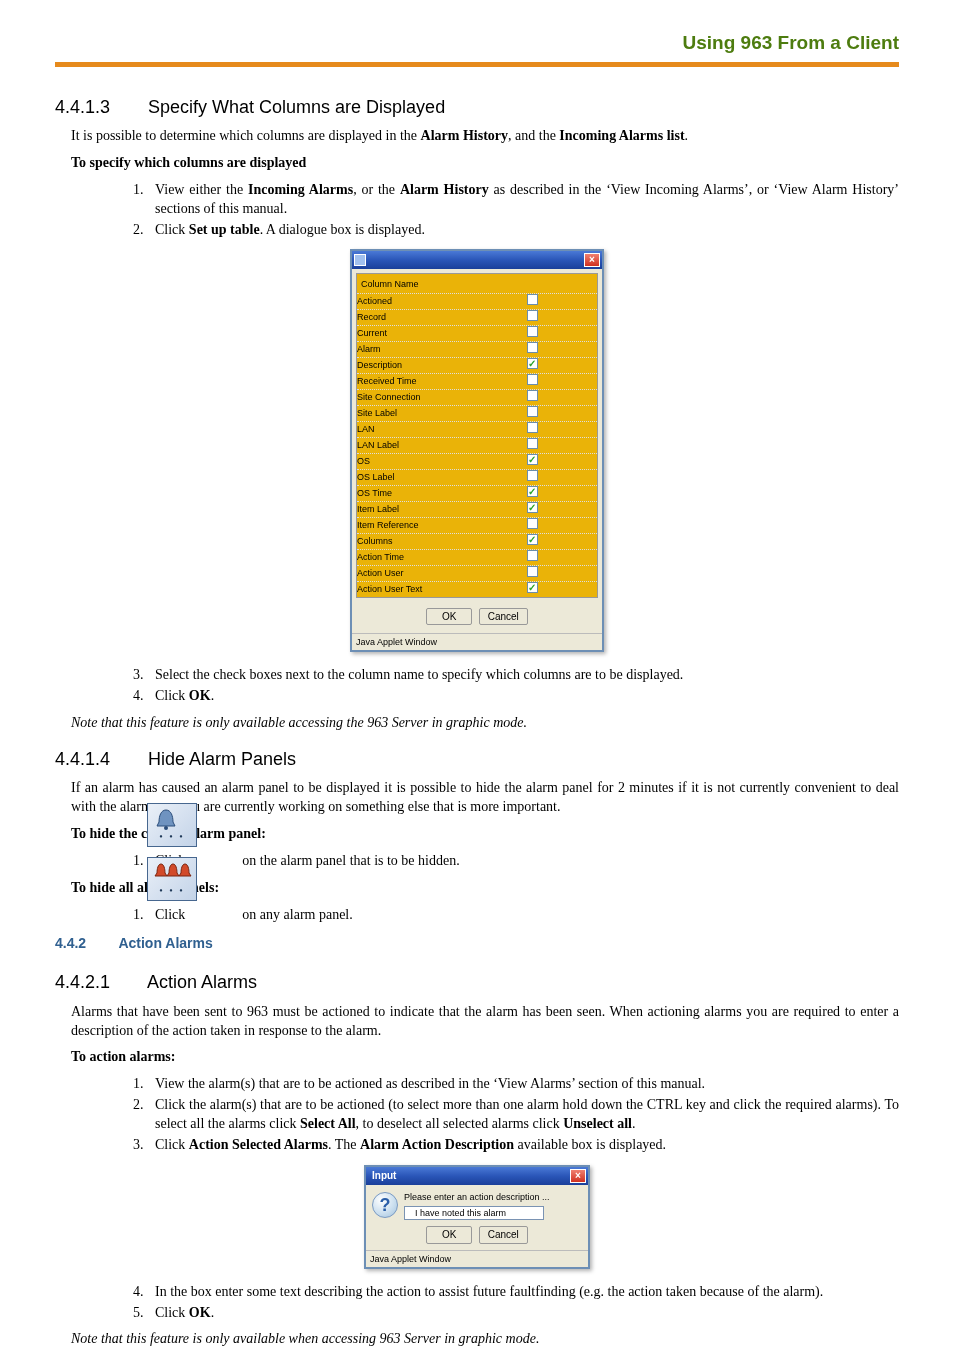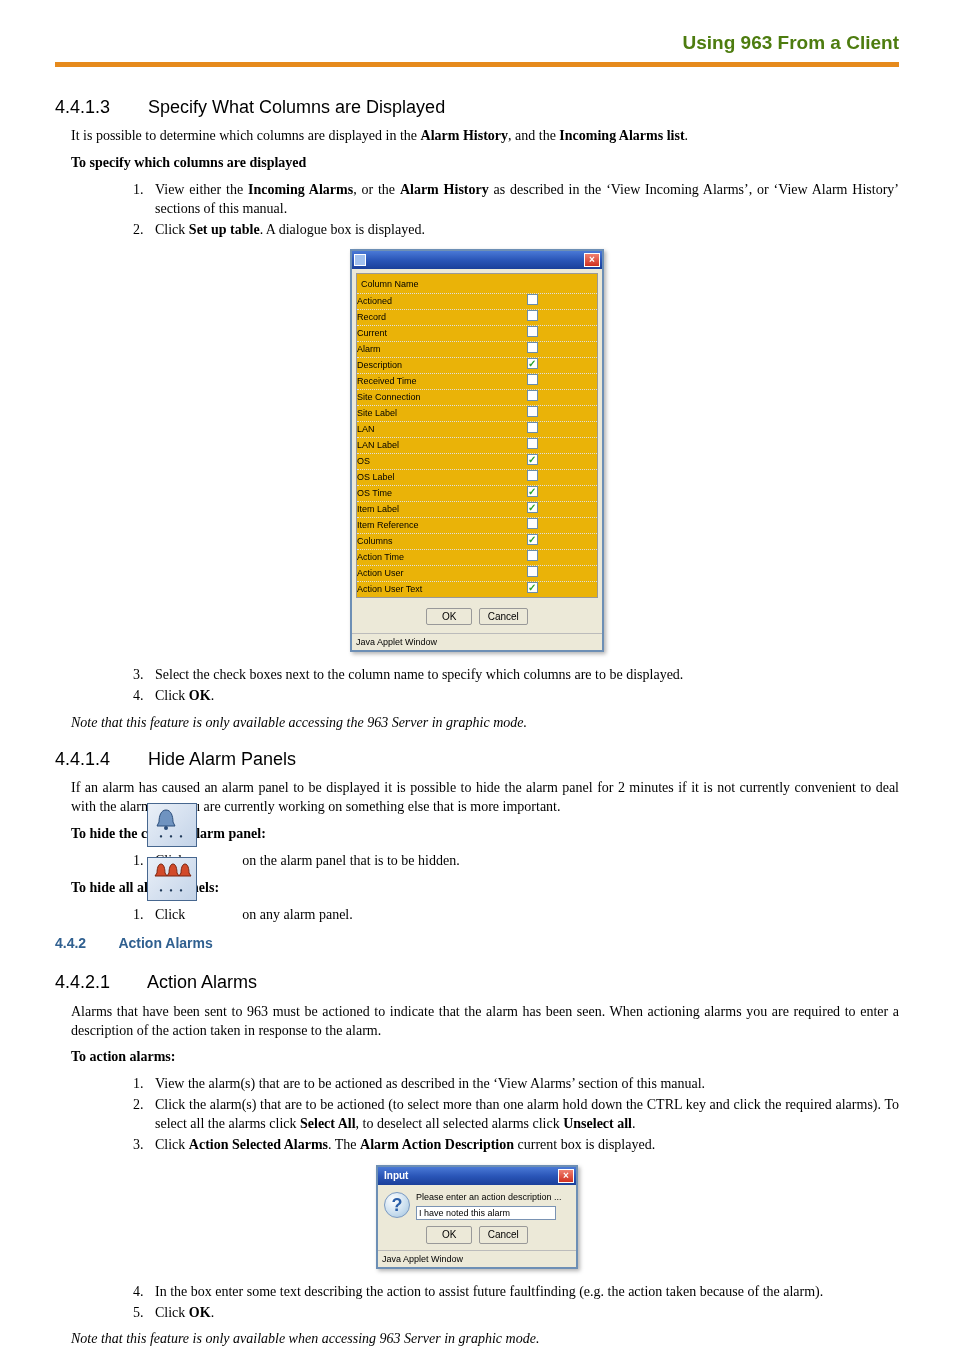--- a/index.html
+++ b/index.html
@@ -141,42 +141,42 @@
   }
   .icon-bell svg, .icon-bells svg { position: absolute; left: 3px; top: 2px; }
   .icon-bell .dots, .icon-bells .dots {
     position: absolute; bottom: 2px; left: 0; right: 0;
     text-align: center; font-size: 10px; color: #203a5a; letter-spacing: 2px;
   }
 
   
   .dlg2 {
     display: inline-block;
-    width: 202px;
+    width: 226px;
     border: 2px solid #6d8fb5;
     background: #ece9d8;
     font-family: Tahoma, Arial, sans-serif;
     font-size: 9px;
     text-align: left;
     box-shadow: 2px 2px 4px rgba(0,0,0,0.3);
   }
   .dlg2-body { padding: 6px; }
   .dlg2-row1 { display: flex; align-items: center; gap: 6px; }
   .q-icon {
     width: 26px; height: 26px; border-radius: 50%;
     background: radial-gradient(circle at 35% 30%, #fff, #c8ddee 60%, #9fc0dc);
     border: 1px solid #7a9ac3;
     color: #2a5ea8; font-weight: bold; font-size: 18px;
     display: flex; align-items: center; justify-content: center;
   }
   .dlg2 input[type=text] {
     margin-top: 3px;
     width: 140px;
     font-size: 9px;
-    padding: 1px 2px;
+    padding: 1px 10px;
     border: 1px solid #7a93b3;
     background: #fff;
   }
   .dlg2-btns { text-align: center; margin-top: 6px; }
 </style>
 </head>
 <body>
 
 <div class="header-title">Using 963 From a Client</div>
 <div class="orange-bar"></div>
@@ -368,21 +368,21 @@
 </div>
 <p>Alarms that have been sent to 963 must be actioned to indicate that the alarm has been seen. When actioning alarms you are required to enter a description of the action taken in response to the alarm.</p>
 
 <p class="bold">To action alarms:</p>
 <ol class="num-list">
   <li>View the alarm(s) that are to be actioned as described in the ‘View Alarms’ section of this manual.</li>
   <li>
     <span>Click the alarm(s) that are to be actioned (to select more than one alarm hold down the CTRL key and click the required alarms). To select all the alarms click </span><span class="bold">Select All</span><span>, to deselect all selected alarms click </span><span class="bold">Unselect all</span><span>.</span>
   </li>
   <li>
-    <span>Click </span><span class="bold">Action Selected Alarms</span><span>. The </span><span class="bold">Alarm Action Description</span><span> current box is displayed.</span>
+    <span>Click </span><span class="bold">Action Selected Alarms</span><span>. The </span><span class="bold">Alarm Action Description</span><span> available box is displayed.</span>
   </li>
 </ol>
 
 <div class="dialog-center">
   <div class="dlg2">
     <div class="dlg-titlebar">
       <span class="t-label" style="padding-left:4px;">Input</span>
       <span class="dlg-close">×</span>
     </div>
     <div class="dlg2-body">

